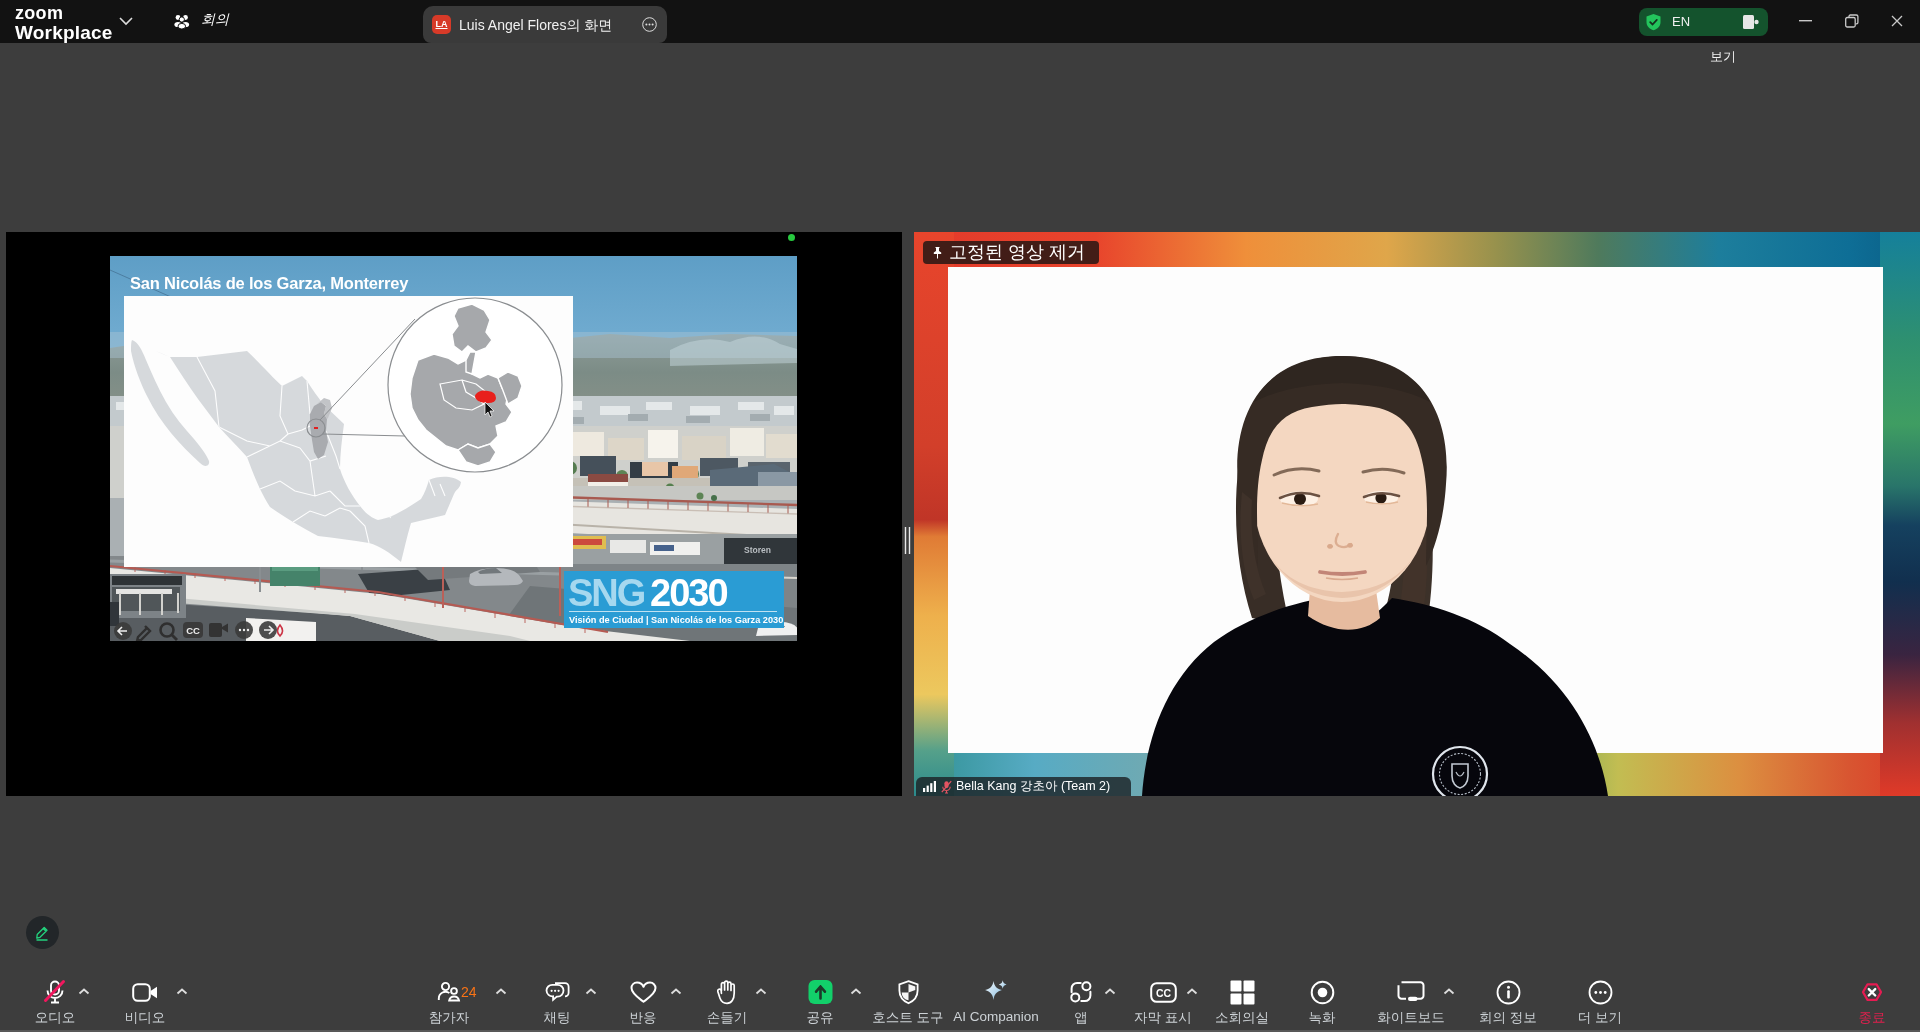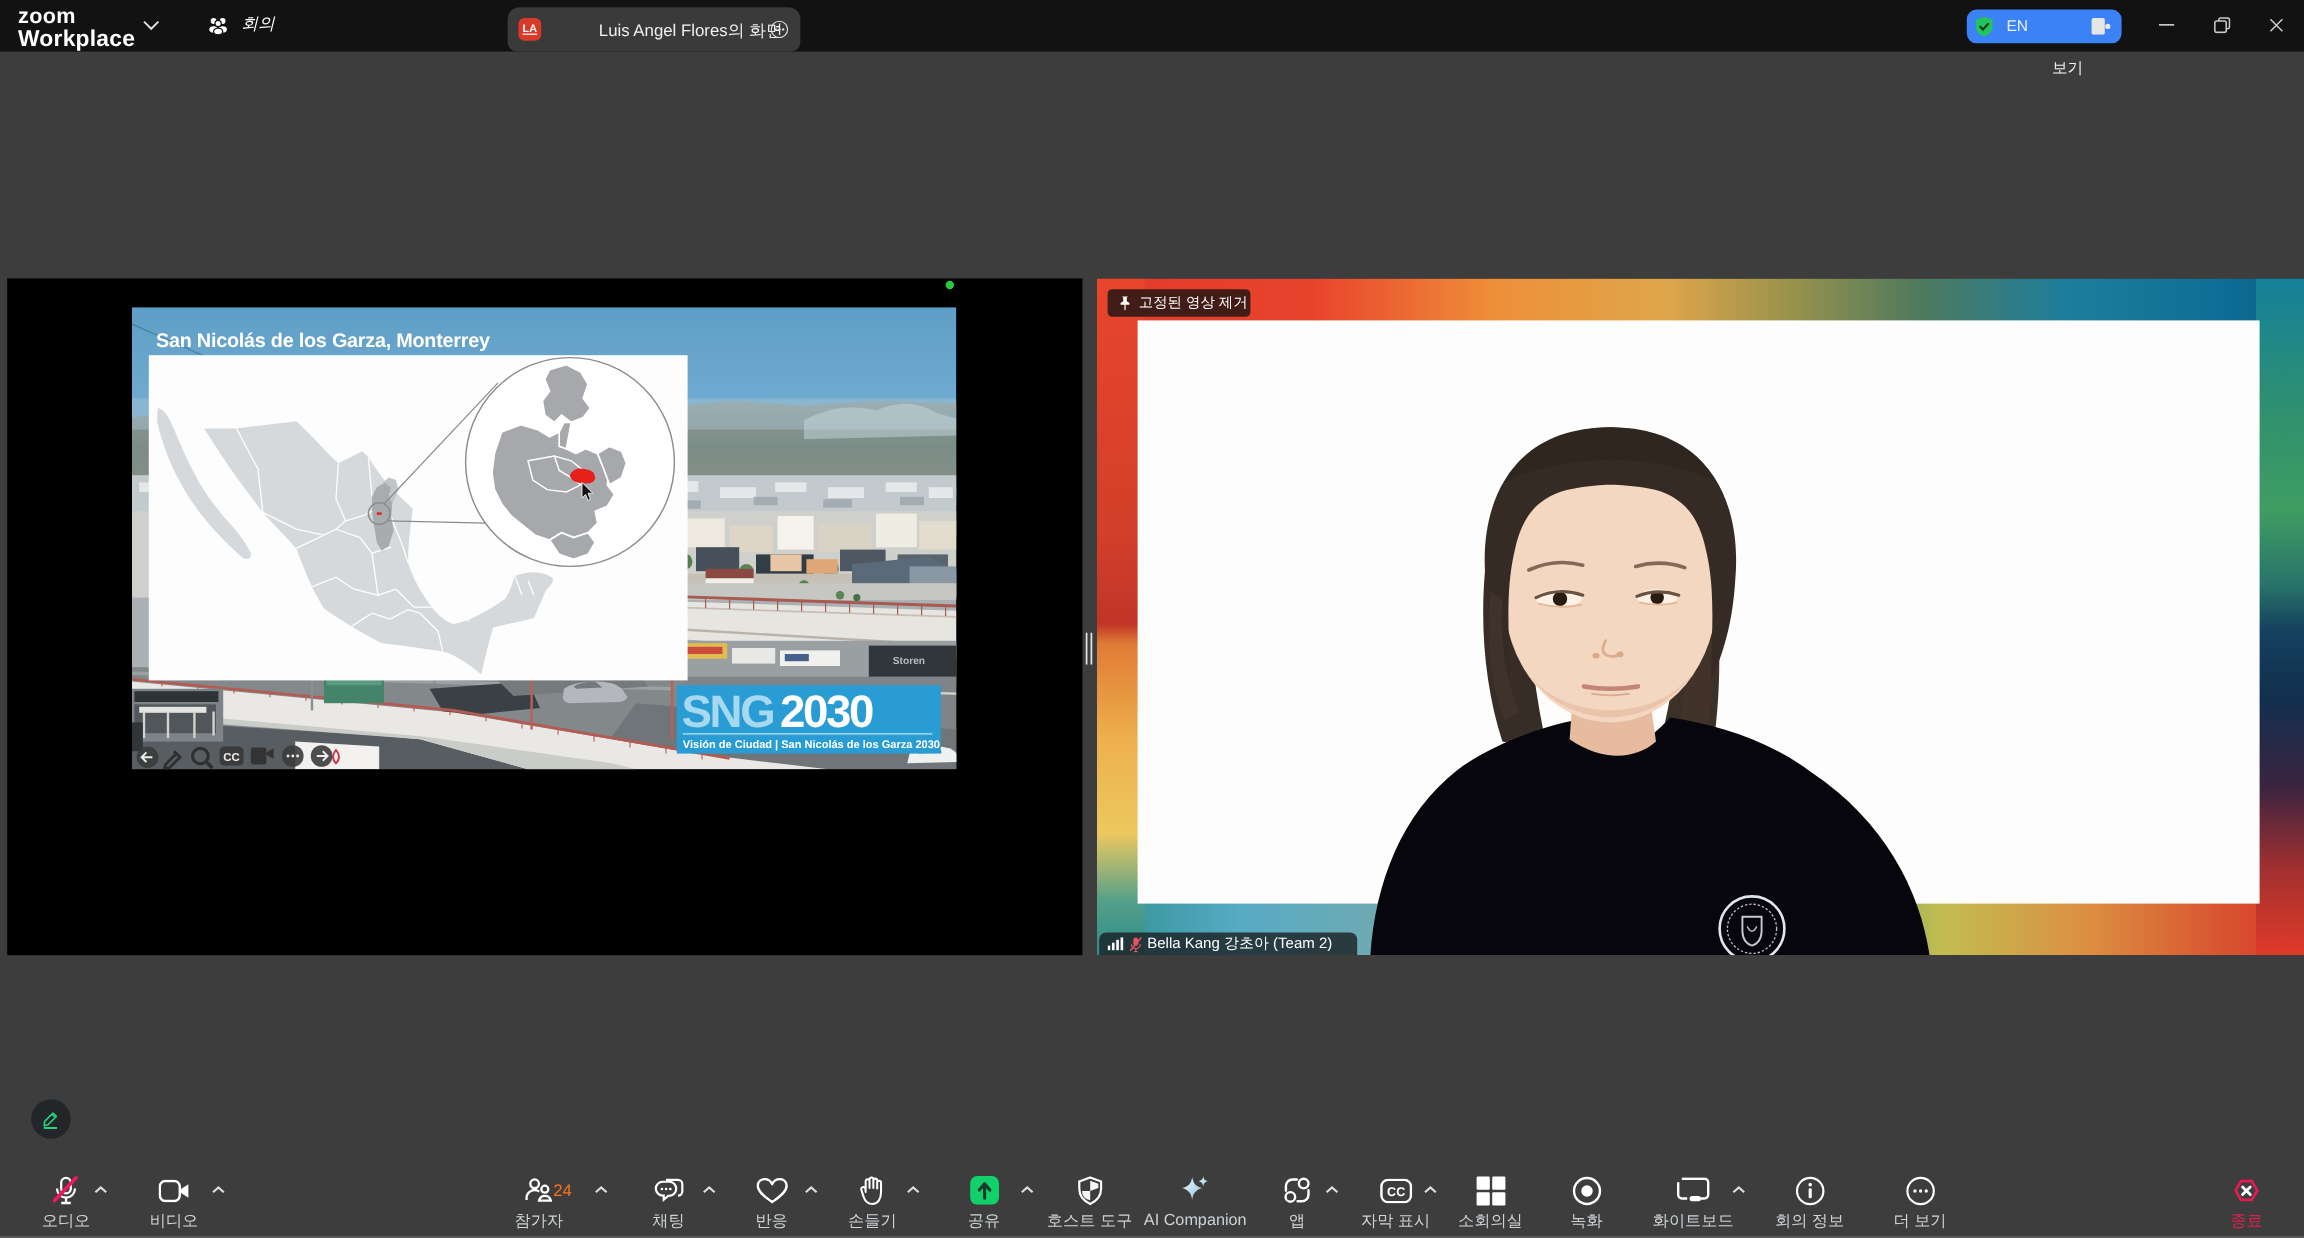--- a/index.html
+++ b/index.html
@@ -8,32 +8,32 @@
   .abs { position:absolute; }
   
   #topbar { position:absolute; left:0; top:0; width:1920px; height:43px; background:#121212; }
   #zoomlogo { position:absolute; left:15px; top:4px; color:#fff; line-height:1; }
   #zoomlogo .z1 { font-size:18px; font-weight:bold; letter-spacing:.3px; }
   #zoomlogo .z2 { font-size:19px; font-weight:bold; margin-top:1px; letter-spacing:.2px;}
   #tab { position:absolute; left:423px; top:6px; width:244px; height:37px; background:#3a3a3a;
      border-radius:10px 10px 8px 8px; }
   #tab .la { position:absolute; left:9px; top:9px; width:19px; height:19px; background:#d73a28;
      border-radius:5px; color:#fff; font-size:9px; font-weight:bold; text-align:center; line-height:19px;text-decoration:underline;}
-  #tab .tt { position:absolute; left:36px; top:11px; color:#f0f0f0; font-size:14px;margin-left:40px; }
-  #rgroup { position:absolute; left:1639px; top:8px; width:129px; height:28px; background:#3b82f6; border-radius:8px; }
+  #tab .tt { position:absolute; left:36px; top:11px; color:#f0f0f0; font-size:14px; }
+  #rgroup { position:absolute; left:1639px; top:8px; width:129px; height:28px; background:#14532d; border-radius:8px; }
   #rgroup .en { position:absolute; left:33px; top:6px; color:#f0f0f0; font-size:13px;}
   #rgroup .bo { position:absolute; left:71px; top:8px; color:#f0f0f0; font-size:13px;margin-top:32px;}
   .meettab { position:absolute; left:170px; top:11px; color:#fff; font-size:14px;font-style:italic; }
   
   #leftpane { position:absolute; left:6px; top:232px; width:896px; height:564px; background:#000; }
   #rightpane { position:absolute; left:914px; top:232px; width:1006px; height:564px; overflow:hidden; }
   #greendot { position:absolute; left:788px; top:234px; width:7px; height:7px; border-radius:50%; background:#27c93f; }
   
   #pinpill { position:absolute; left:9px; top:9px; height:23px; background:rgba(43,24,20,.88);
-     border-radius:4px; color:#fff; font-size:12px; line-height:23px; padding:0 2px 0 26px; }
+     border-radius:4px; color:#fff; font-size:18px; line-height:23px; padding:0 14px 0 26px; }
   
   #namelab { position:absolute; left:2px; top:545px; height:19px; background:rgba(28,34,38,.82);
      border-radius:6px 6px 0 0; color:#fff; font-size:12.5px; line-height:19px; padding:0 21px 0 40px; }
   
   #fab { position:absolute; left:26px; top:916px; width:33px; height:33px; border-radius:50%; background:#222629; }
   
   .tbi { position:absolute; top:978px; text-align:center; color:#cdd2d6; font-size:13.5px; }
   .tbi .ic { height:28px; margin-bottom:3px; display:flex; align-items:center; justify-content:center; }
   .tbi .lb { white-space:nowrap; }
   .caret { position:absolute; top:988px; }

